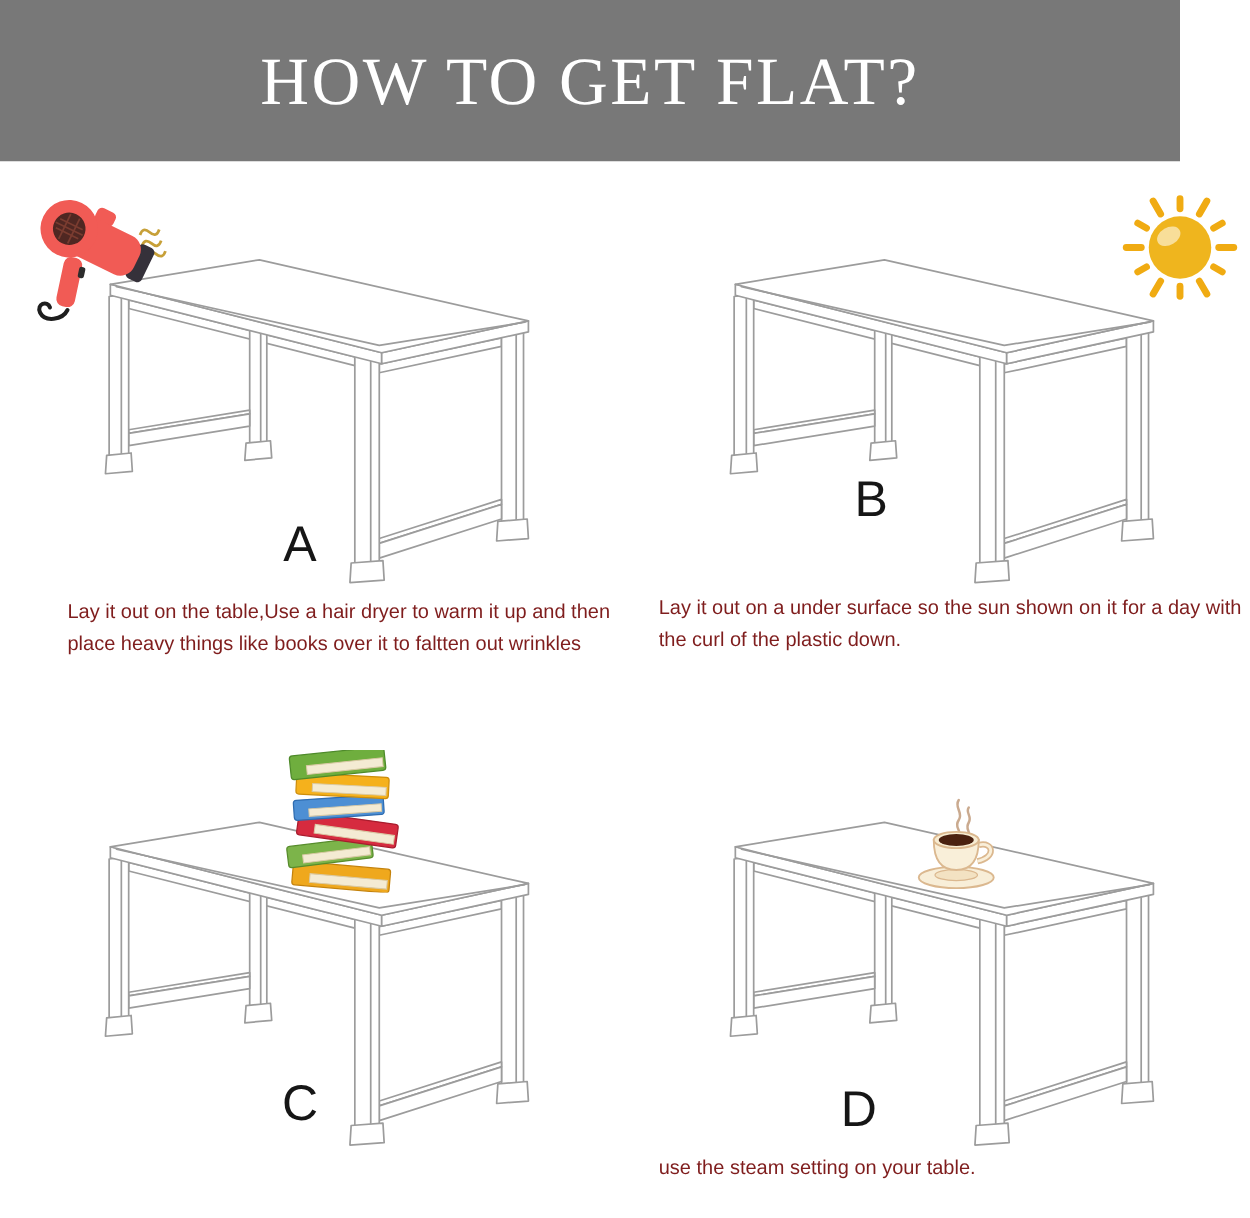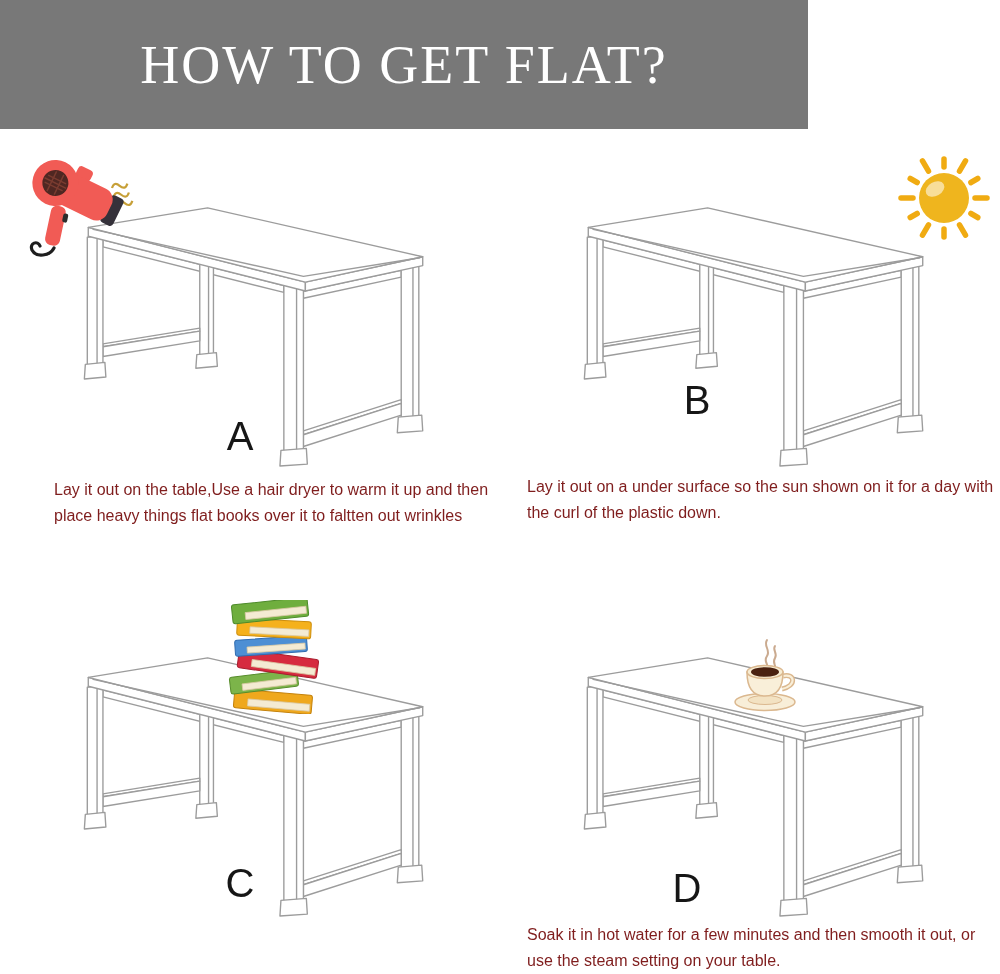--- a/index.html
+++ b/index.html
@@ -1,18 +1,18 @@
 <!DOCTYPE html>
 <html><head>
 <meta charset="utf-8">
 <style>
   html,body{margin:0;padding:0;background:#fff;}
   .page{position:relative;width:1000px;height:974px;background:#ffffff;overflow:hidden;
         font-family:"Liberation Sans",sans-serif;}
-  .banner{position:absolute;left:0;top:0;width:808px;height:129px;background:#787878;
+  .banner{position:absolute;left:0;top:0;width:944px;height:129px;background:#787878;
           display:flex;align-items:center;justify-content:center;}
   .banner h1{margin:0;color:#ffffff;font-family:"Liberation Serif",serif;font-weight:400;
              font-size:54px;letter-spacing:2px;}
   .abs{position:absolute;}
   .letter{position:absolute;width:44px;text-align:center;font-size:40px;color:#161616;
           line-height:40px;font-family:"Liberation Sans",sans-serif;}
   .caption{position:absolute;color:#7f1d1d;font-size:16px;line-height:26px;letter-spacing:0px;}
   .cap-line{white-space:nowrap;}
   svg{display:block;}
 </style>
@@ -90,21 +90,21 @@
         <line x1="26" y1="26" x2="26" y2="48"></line>
         <line x1="34" y1="26" x2="34" y2="48"></line>
       </g>
     </g>
   </svg>
 
   <div class="letter" style="left:218px;top:416px;">A</div>
 
   <div class="caption" style="left:54px;top:477px;">
     <div class="cap-line">Lay it out on the table,Use a hair dryer to warm it up and then</div>
-    <div class="cap-line">place heavy things flat books over it to faltten out wrinkles</div>
+    <div class="cap-line">place heavy things like books over it to faltten out wrinkles</div>
   </div>
 
   <svg class="abs" style="left:582px;top:202px;" width="347" height="266" viewBox="0 0 350 272">
     <use href="#table-graphic"></use>
   </svg>
 
   <svg class="abs" style="left:894px;top:154px;" width="100" height="92" viewBox="0 0 100 92">
     <g stroke="#f0ab12" stroke-width="5.5" stroke-linecap="round">
       <line x1="81" y1="44" x2="93" y2="44"></line>
       <line x1="76.9" y1="28.5" x2="83.8" y2="24.5"></line>
@@ -180,17 +180,16 @@
     <path d="M60,40 C72,37 74,50 59,53" fill="none" stroke="#dbb88f" stroke-width="5"></path>
     <path d="M60,40 C72,37 74,50 59,53" fill="none" stroke="#f9efd9" stroke-width="2.2"></path>
     <path d="M24,36 C24,52 30,60 42,60 C54,60 60,52 60,36 Z" fill="#f9efd9" stroke="#dbb88f" stroke-width="1.5"></path>
     <ellipse cx="42" cy="36" rx="18" ry="6.5" fill="#f7ecd2" stroke="#dbb88f" stroke-width="1.5"></ellipse>
     <ellipse cx="42" cy="36" rx="14" ry="4.8" fill="#4a2110"></ellipse>
   </svg>
 
   <div class="letter" style="left:665px;top:868px;">D</div>
 
   <div class="caption" style="left:527px;top:922px;">
-    <div class="cap-line">Soak it in hot water for a few minutes and then smooth it out, or</div>
     <div class="cap-line">use the steam setting on your table.</div>
   </div>
 
 </div>
 
 </body></html>

